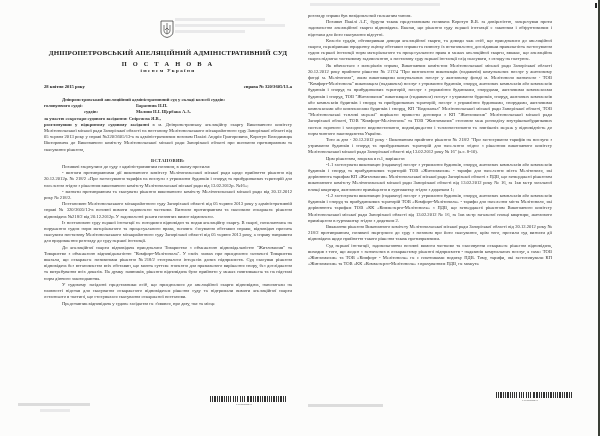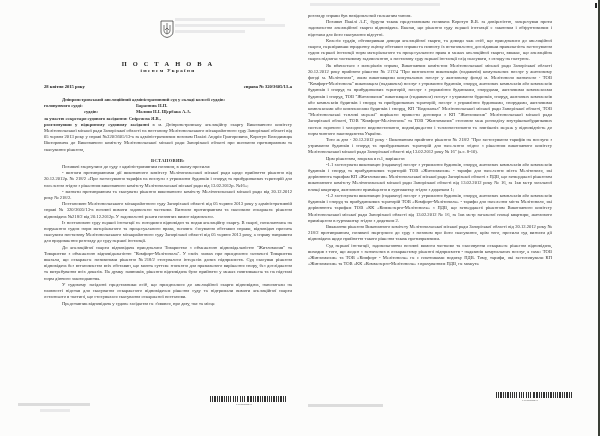--- a/index.html
+++ b/index.html
@@ -43,20 +43,21 @@
 <div class="page" id="page-left">
   <div class="ghost" style="left:175px;top:18px;width:90px;"></div>
   <div class="ghost" style="left:175px;top:24px;width:110px;"></div>
   <div class="ghost" style="left:175px;top:30px;width:70px;"></div>
 
   <svg class="emblem" viewBox="0 0 14 18">
     <path d="M1 1 H13 V12 Q13 16 7 17.5 Q1 16 1 12 Z" fill="none" stroke="#444" stroke-width="0.8"></path>
     <path d="M7 3 V14 M4 5 V11 Q4 13 7 14 Q10 13 10 11 V5 M7 8 L5 10 M7 8 L9 10" fill="none" stroke="#444" stroke-width="0.7"></path>
   </svg>
 
+  <div class="court-title">ДНІПРОПЕТРОВСЬКИЙ АПЕЛЯЦІЙНИЙ АДМІНІСТРАТИВНИЙ СУД</div>
   <div class="doc-title">П О С Т А Н О В А</div>
   <div class="doc-subtitle">іменем України</div>
   <div class="date">28 квітня 2015 року</div>
   <div class="case-no">справа № 320/3605/13-а</div>
 
   <div class="text-block" style="top:97px;">
     <p class="p bold">Дніпропетровський апеляційний адміністративний суд у складі колегії суддів:</p>
     <div class="judges-row bold">
       <span class="lbl">головуючого судді:</span>
       <span>Баранник Н.П.</span>

